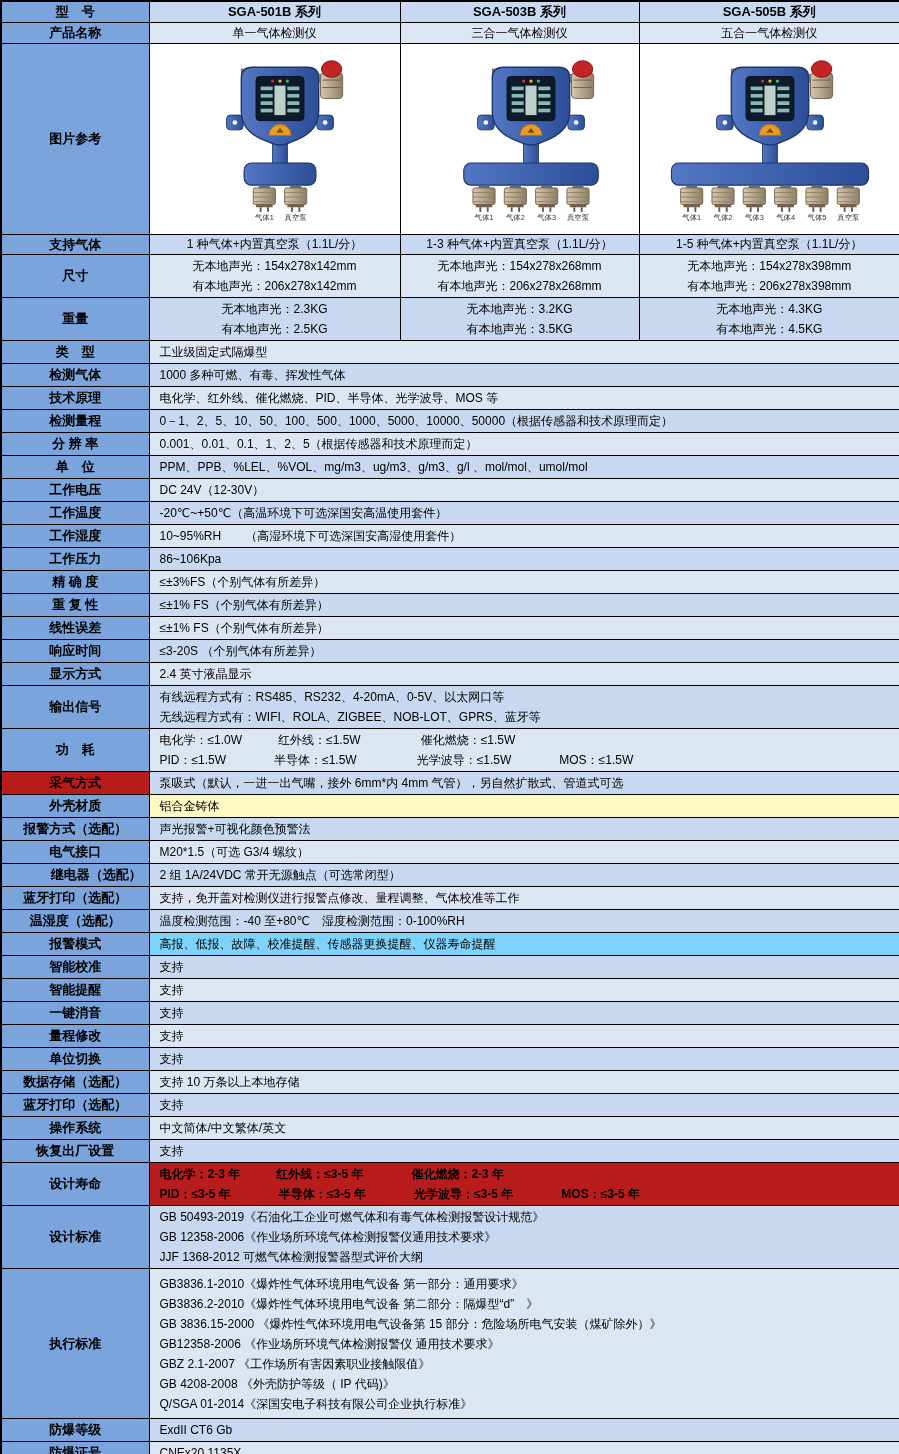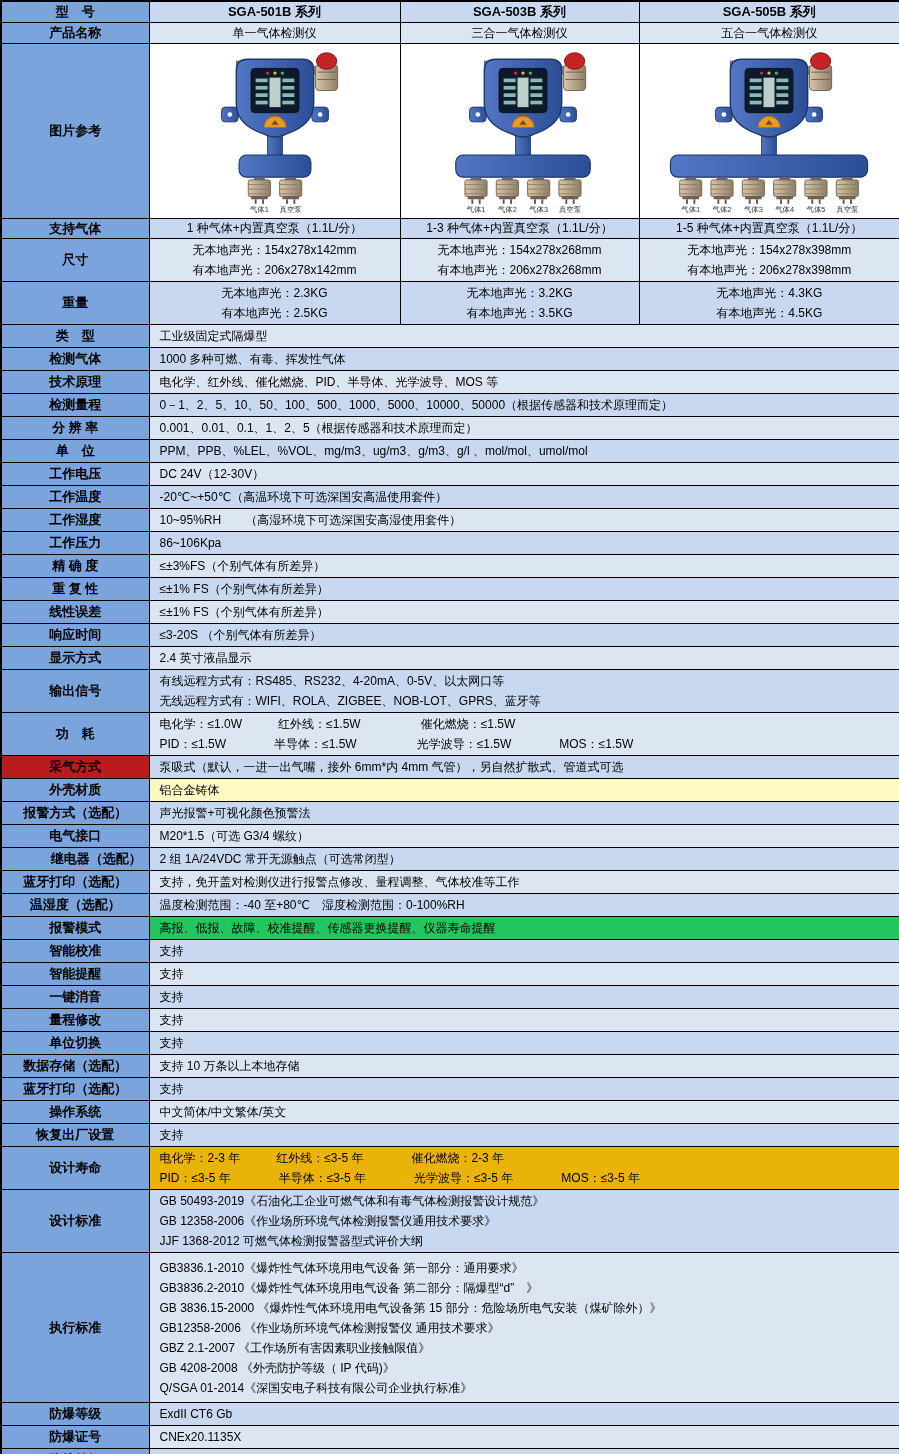--- a/index.html
+++ b/index.html
@@ -11,21 +11,21 @@
   td.val{font-size:12px;text-align:left;padding:1px 6px 1px 10px;white-space:pre-wrap;}
   td.valc{font-size:12px;text-align:center;padding:1px 4px;white-space:pre-wrap;}
   td.valc div, td.val div{line-height:20px;}
   tr.bold-values td.valc{font-weight:bold;font-size:13px;}
   tr.rhh{height:21px}
   tr.rh1{height:20px}
   tr.rh2{height:42px}
   tr.rh3{height:63px}
   tr.rh7{height:150px}
   tr.rimg{height:168px}
-  td.imgcell{padding:4px;text-align:left;vertical-align:middle;}
+  td.imgcell{padding:12px;text-align:left;vertical-align:middle;}
   td.imgcell svg{display:block;margin:2px auto 0 auto;}
 </style>
 </head>
 <body>
 
 <div class="page">
   <table class="spec">
     <colgroup>
       <col style="width:148px">
         <col style="width:251px">
@@ -391,21 +391,21 @@
         <tr class="rh1">
           <td class="lbl" style="background: rgb(122, 164, 219);">蓝牙打印（选配）</td>
           <td class="val" colspan="3" style="background: rgb(220, 230, 243);"><div>支持，免开盖对检测仪进行报警点修改、量程调整、气体校准等工作</div></td>
         </tr>
         <tr class="rh1">
           <td class="lbl" style="background: rgb(122, 164, 219);">温湿度（选配）</td>
           <td class="val" colspan="3" style="background: rgb(200, 216, 240);"><div>温度检测范围：-40 至+80℃　湿度检测范围：0-100%RH</div></td>
         </tr>
         <tr class="rh1">
           <td class="lbl" style="background: rgb(122, 164, 219);">报警模式</td>
-          <td class="val" colspan="3" style="background: #22c55e;"><div>高报、低报、故障、校准提醒、传感器更换提醒、仪器寿命提醒</div></td>
+          <td class="val" colspan="3" style="background: #7dd3fc;"><div>高报、低报、故障、校准提醒、传感器更换提醒、仪器寿命提醒</div></td>
         </tr>
         <tr class="rh1">
           <td class="lbl" style="background: rgb(122, 164, 219);">智能校准</td>
           <td class="val" colspan="3" style="background: rgb(200, 216, 240);"><div>支持</div></td>
         </tr>
         <tr class="rh1">
           <td class="lbl" style="background: rgb(122, 164, 219);">智能提醒</td>
           <td class="val" colspan="3" style="background: rgb(220, 230, 243);"><div>支持</div></td>
         </tr>
         <tr class="rh1">
@@ -431,21 +431,21 @@
         <tr class="rh1">
           <td class="lbl" style="background: rgb(122, 164, 219);">操作系统</td>
           <td class="val" colspan="3" style="background: rgb(220, 230, 243);"><div>中文简体/中文繁体/英文</div></td>
         </tr>
         <tr class="rh1">
           <td class="lbl" style="background: rgb(122, 164, 219);">恢复出厂设置</td>
           <td class="val" colspan="3" style="background: rgb(200, 216, 240);"><div>支持</div></td>
         </tr>
         <tr class="rh2">
           <td class="lbl" style="background: rgb(122, 164, 219);">设计寿命</td>
-          <td class="val" colspan="3" style="background: #eab308;"><div>电化学：2-3 年　　　红外线：≤3-5 年　　　　催化燃烧：2-3 年</div><div>PID：≤3-5 年　　　　半导体：≤3-5 年　　　　光学波导：≤3-5 年　　　　MOS：≤3-5 年</div></td>
+          <td class="val" colspan="3" style="background: #b91c1c; font-weight: bold;"><div>电化学：2-3 年　　　红外线：≤3-5 年　　　　催化燃烧：2-3 年</div><div>PID：≤3-5 年　　　　半导体：≤3-5 年　　　　光学波导：≤3-5 年　　　　MOS：≤3-5 年</div></td>
         </tr>
         <tr class="rh3">
           <td class="lbl" style="background: rgb(122, 164, 219);">设计标准</td>
           <td class="val" colspan="3" style="background: rgb(200, 216, 240);"><div>GB 50493-2019《石油化工企业可燃气体和有毒气体检测报警设计规范》</div><div>GB 12358-2006《作业场所环境气体检测报警仪通用技术要求》</div><div>JJF 1368-2012 可燃气体检测报警器型式评价大纲</div></td>
         </tr>
         <tr class="rh7">
           <td class="lbl" style="background: rgb(122, 164, 219);">执行标准</td>
           <td class="val" colspan="3" style="background: rgb(220, 230, 243);"><div>GB3836.1-2010《爆炸性气体环境用电气设备 第一部分：通用要求》</div><div>GB3836.2-2010《爆炸性气体环境用电气设备 第二部分：隔爆型“d”　》</div><div>GB 3836.15-2000 《爆炸性气体环境用电气设备第 15 部分：危险场所电气安装（煤矿除外）》</div><div>GB12358-2006 《作业场所环境气体检测报警仪 通用技术要求》</div><div>GBZ 2.1-2007 《工作场所有害因素职业接触限值》</div><div>GB 4208-2008 《外壳防护等级（ IP 代码)》</div><div>Q/SGA 01-2014《深国安电子科技有限公司企业执行标准》</div></td>
         </tr>
         <tr class="rh1">

